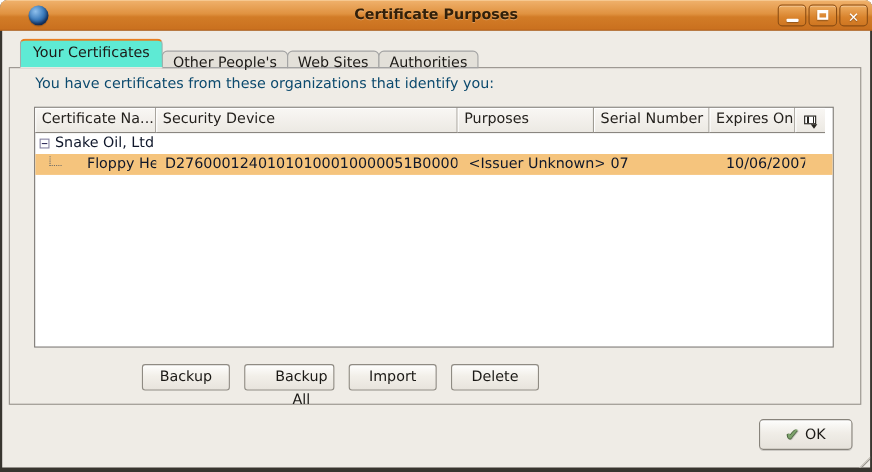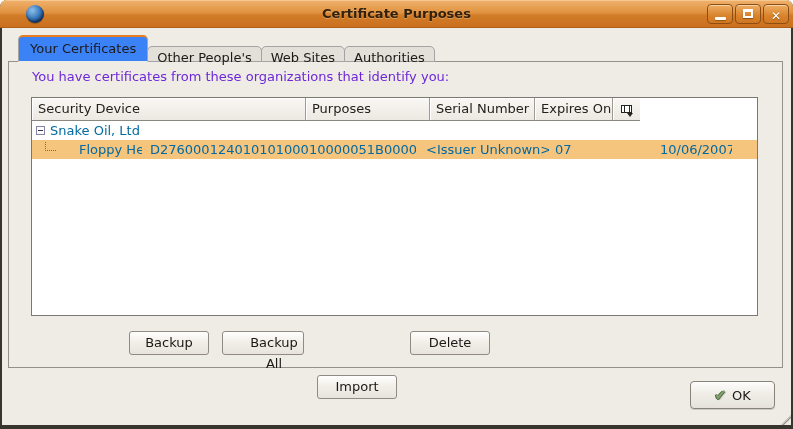--- a/index.html
+++ b/index.html
@@ -48,29 +48,29 @@
   }
   
   .tabstrip{position:absolute;left:16px;top:7px;height:27px;display:flex;align-items:flex-end;z-index:3;}
   .tab{
     box-sizing:border-box;height:16px;line-height:21px;padding:0 9px;
     background:#e3e0d9;border:1px solid #a3a3a3;border-left-width:1px;
     border-radius:5px 5px 0 0;margin-right:-1px;white-space:nowrap;cursor:default;
   }
   .tab.active{
     height:27px;line-height:24px;padding:0 11px;
-    background:#3b82f6;border-bottom:1px solid #efece6;
+    background:#5eead4;border-bottom:1px solid #efece6;
     border-top:2px solid #e87e22;position:relative;z-index:4;
   }
   
   .panel{
     position:absolute;left:6px;top:33px;width:775px;height:307px;
     box-sizing:border-box;border:1px solid #95918a;background:#efece6;z-index:1;
   }
-  .description{position:absolute;left:30px;top:41px;z-index:2;color:#6d28d9;}
+  .description{position:absolute;left:30px;top:41px;z-index:2;color:#0c4a6e;}
   
   .tree{
     position:absolute;left:29px;top:69px;width:727px;height:219px;z-index:2;
     box-sizing:border-box;border:1px solid #7b7772;background:#ffffff;
     overflow:hidden;
   }
   .thead{display:flex;height:23px;}
   .hcell{
     box-sizing:border-box;height:23px;line-height:21px;
     padding-left:6px;white-space:nowrap;overflow:hidden;
@@ -78,21 +78,21 @@
     border-right:1px solid #9f9b93;border-bottom:1px solid #8a8680;
     box-shadow:inset 0 1px 0 #ffffff, inset 1px 0 0 #ffffff;
     color:#24211d;cursor:default;
   }
   .hcell.c1{width:110px;} .hcell.c2{width:274px;} .hcell.c3{width:124px;}
   .hcell.c4{width:105px;} .hcell.c5{width:78px;}
   .hcell.cp{width:27px;border-right:none;display:flex;align-items:center;justify-content:center;padding-left:0;}
   .picker{position:relative;width:11px;height:8px;box-sizing:border-box;border:1px solid #26241f;background:repeating-linear-gradient(90deg,#fff 0 2px,#26241f 2px 3px,#fff 3px 5px);}
   .picker:after{content:"";position:absolute;right:-2px;bottom:-5px;border-left:3px solid transparent;border-right:3px solid transparent;border-top:4px solid #26241f;}
   .tbody{position:relative;}
-  .row{position:relative;height:19px;line-height:19px;white-space:nowrap;color:#0369a1;display:flex;}
+  .row{position:relative;height:19px;line-height:19px;white-space:nowrap;color:#0f172a;display:flex;}
   .row.selected{background:#f5c47d;}
   .expander{
     position:absolute;left:4px;top:5px;width:9px;height:9px;box-sizing:border-box;
     border:1px solid #8683a2;background:#fdfdfe;
   }
   .expander:after{content:"";position:absolute;left:1px;top:3px;width:5px;height:1px;background:#34325e;}
   .group-label{margin-left:18px;}
   .cell{box-sizing:border-box;overflow:hidden;white-space:nowrap;}
   .cell.c1{width:110px;position:relative;padding-left:21px;}
   .cell.c2{width:274px;padding-left:8px;}
@@ -108,21 +108,21 @@
   .btn{
     position:absolute;top:303px;height:24px;box-sizing:border-box;z-index:2;
     border:1px solid #8f8b83;border-radius:3px;
     background:linear-gradient(#fefefd,#f2efe9 45%,#e8e4dd);
     box-shadow:inset 0 1px 0 #ffffff;
     font-size:13px;color:#1b1916;text-align:center;line-height:21px;cursor:default;
   }
   #btn-view{left:33px;width:80px;}
   #btn-backup{left:127px;width:80px;}
   #btn-backupall{left:220px;width:82px;padding-left:22px;}
-  #btn-import{left:315px;width:80px;margin-top:44px;}
+  #btn-import{left:315px;width:80px;}
   #btn-delete{left:408px;width:80px;}
   
   .ok-btn{
     position:absolute;left:688px;top:353px;width:85px;height:28px;box-sizing:border-box;
     border:1px solid #87837b;border-radius:4px;
     background:linear-gradient(#fdfdfc,#f0ede7 45%,#e6e2db);
     box-shadow:inset 0 1px 0 #ffffff, 0 1px 0 rgba(0,0,0,.15);
     display:flex;align-items:center;justify-content:center;gap:5px;
     font-size:13px;color:#1b1916;cursor:default;
   }
@@ -162,20 +162,21 @@
       <div class="tab">Web Sites</div>
       <div class="tab">Authorities</div>
     </div>
 
     <div class="panel"></div>
 
     <div class="description">You have certificates from these organizations that identify you:</div>
 
     <div class="tree">
       <div class="thead">
+        <div class="hcell c1">Certificate Na...</div>
         <div class="hcell c2">Security Device</div>
         <div class="hcell c3">Purposes</div>
         <div class="hcell c4">Serial Number</div>
         <div class="hcell c5">Expires On</div>
         <div class="hcell cp">
           <span class="picker"></span>
         </div>
       </div>
       <div class="tbody">
         <div class="row">

